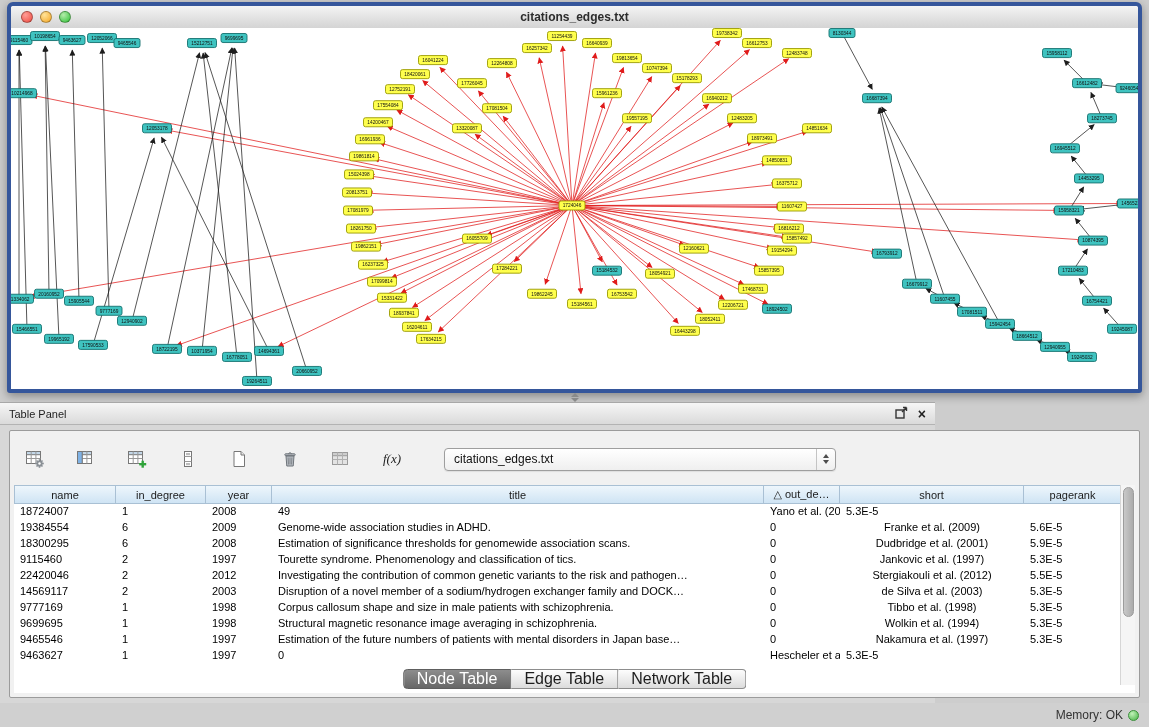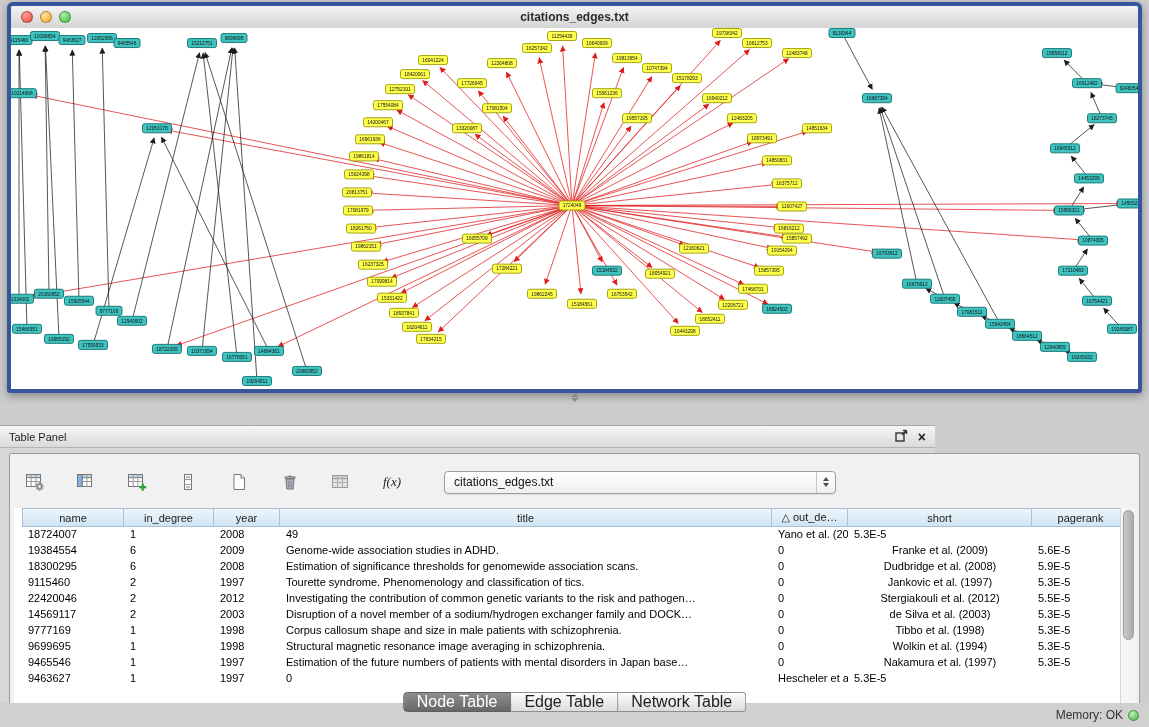--- a/index.html
+++ b/index.html
@@ -29,21 +29,21 @@
   .canvas{position:absolute;left:0;top:22px;right:0;bottom:0;background:#ffffff;overflow:hidden;}
   .canvas svg{display:block;width:100%;height:100%;}
   
   .splitter{position:absolute;left:0;top:394px;width:100%;height:7px;display:flex;align-items:center;justify-content:center;}
   .grip{display:flex;flex-direction:column;gap:1px;}
   .grip i{display:block;width:0;height:0;border-left:4px solid transparent;border-right:4px solid transparent;}
   .grip .g-up{border-bottom:4px solid #8a8a8a;}
   .grip .g-dn{border-top:4px solid #8a8a8a;}
   
   .table-panel{
-    position:absolute;left:0;top:425px;width:935px;height:301px;
+    position:absolute;left:0;top:402px;width:935px;height:301px;
     background:#d7d7d7;border-top:1px solid #a8a8a8;box-sizing:border-box;
   }
   .panel-header{
     height:21px;background:linear-gradient(#f6f6f6,#dadada);
     border-bottom:1px solid #b3b3b3;display:flex;align-items:center;
     padding:0 9px;font-size:11px;color:#1f1f1f;
   }
   .panel-header .ph-title{flex:1;}
   .ph-icons{display:flex;align-items:center;gap:10px;}
   .ph-icons .close-x{font-size:14px;font-weight:bold;color:#222;line-height:1;cursor:default;}
@@ -61,21 +61,21 @@
     display:flex;align-items:center;font-size:12px;color:#111;padding-left:9px;position:relative;
     box-shadow:0 1px 1px rgba(0,0,0,.08);
   }
   .dd-arrows{position:absolute;right:0;top:0;bottom:0;width:18px;border-left:1px solid #c4c4c4;
     display:flex;flex-direction:column;align-items:center;justify-content:center;gap:2px;}
   .dd-arrows i{display:block;width:0;height:0;border-left:3.5px solid transparent;border-right:3.5px solid transparent;}
   .dd-arrows .a-up{border-bottom:4px solid #4c4c4c;}
   .dd-arrows .a-dn{border-top:4px solid #4c4c4c;}
   
   .table-wrap{position:absolute;left:4px;top:54px;right:4px;bottom:4px;background:#ffffff;overflow:hidden;}
-  .thead,.tr{display:grid;grid-template-columns:102px 90px 66px 492px 76px 184px 98px;padding-left:8px;}
+  .thead,.tr{display:grid;grid-template-columns:102px 90px 66px 492px 76px 184px 98px;}
   .thead{height:19px;}
   .th{
     background:linear-gradient(#eef6fc,#cfe4f4);
     border:1px solid #a9c0d4;border-left:none;box-sizing:border-box;
     font-size:11px;color:#1b1b1b;display:flex;align-items:center;justify-content:center;
     white-space:nowrap;overflow:hidden;
   }
   .th:first-child{border-left:1px solid #a9c0d4;}
   .tr{height:16px;}
   .td{font-size:11px;color:#000;padding:1px 6px 0;white-space:nowrap;overflow:hidden;box-sizing:border-box;}
@@ -776,21 +776,21 @@
             <div class="td c4">0</div>
             <div class="td c5">Franke et al. (2009)</div>
             <div class="td c6">5.6E-5</div>
           </div>
           <div class="tr">
             <div class="td c0">18300295</div>
             <div class="td c1">6</div>
             <div class="td c2">2008</div>
             <div class="td c3">Estimation of significance thresholds for genomewide association scans.</div>
             <div class="td c4">0</div>
-            <div class="td c5">Dudbridge et al. (2008)</div>
+            <div class="td c5">Dudbridge et al. (2001)</div>
             <div class="td c6">5.9E-5</div>
           </div>
           <div class="tr">
             <div class="td c0">9115460</div>
             <div class="td c1">2</div>
             <div class="td c2">1997</div>
             <div class="td c3">Tourette syndrome. Phenomenology and classification of tics.</div>
             <div class="td c4">0</div>
             <div class="td c5">Jankovic et al. (1997)</div>
             <div class="td c6">5.3E-5</div>

